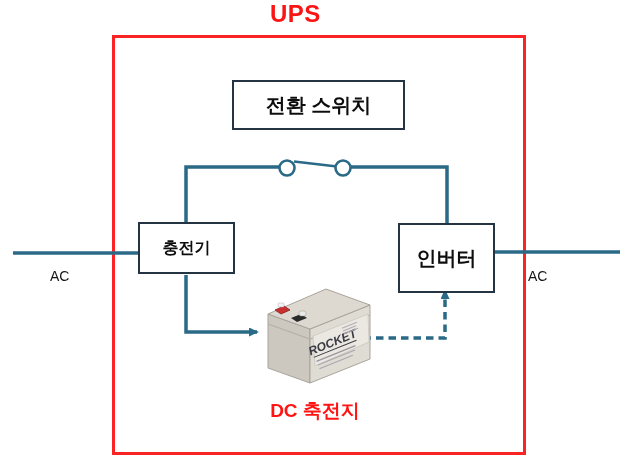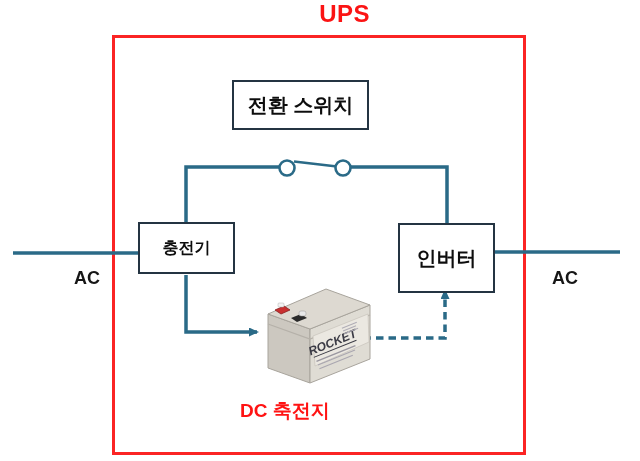--- a/index.html
+++ b/index.html
@@ -6,49 +6,50 @@
   #canvas{
     position:relative;
     width:640px;height:461px;
     background:#ffffff;
     font-family:"Liberation Sans","DejaVu Sans",sans-serif;
     overflow:hidden;
   }
   .abs{position:absolute;}
   #ups-title{
     left:270px;top:0px;width:100px;height:30px;
-    text-align:right;
+    text-align:left;
     font-size:24px;font-weight:bold;color:#fb1414;
     letter-spacing:0.5px;
   }
   #ups-boundary{
     left:112px;top:35px;width:414px;height:420px;
     border:3px solid #fb2424;
     box-sizing:border-box;
   }
   .node-box{
     display:flex;align-items:center;justify-content:center;
     background:#ffffff;
     border:2px solid #243442;
     box-sizing:border-box;
     font-weight:bold;color:#0d0d0d;
     z-index:3;
   }
-  #transfer-switch-box{left:232px;top:80px;width:137px;height:50px;font-size:20px;}
+  #transfer-switch-box{left:232px;top:80px;width:173px;height:50px;font-size:20px;}
   #charger-box{left:138px;top:222px;width:97px;height:52px;font-size:16px;border-width:2px;}
   #inverter-box{left:398px;top:223px;width:97px;height:70px;font-size:20px;border-width:2px;}
   .ac-label{
-    width:50px;text-align:right;
-    font-size:18px;font-weight:bold;color:#161616;
+    width:50px;text-align:left;
+    font-size:14px;font-weight:normal;color:#161616;
     z-index:4;
   }
   #ac-left-label{left:50px;top:268px;}
   #ac-right-label{left:528px;top:268px;}
   #dc-battery-label{
     left:240px;top:398px;width:150px;
+    text-align:center;
     font-size:19px;font-weight:bold;color:#ff1313;
     z-index:4;
   }
   #diagram-svg{left:0;top:0;z-index:2;}
 </style>
 </head>
 <body>
 
 <div id="canvas">
 

